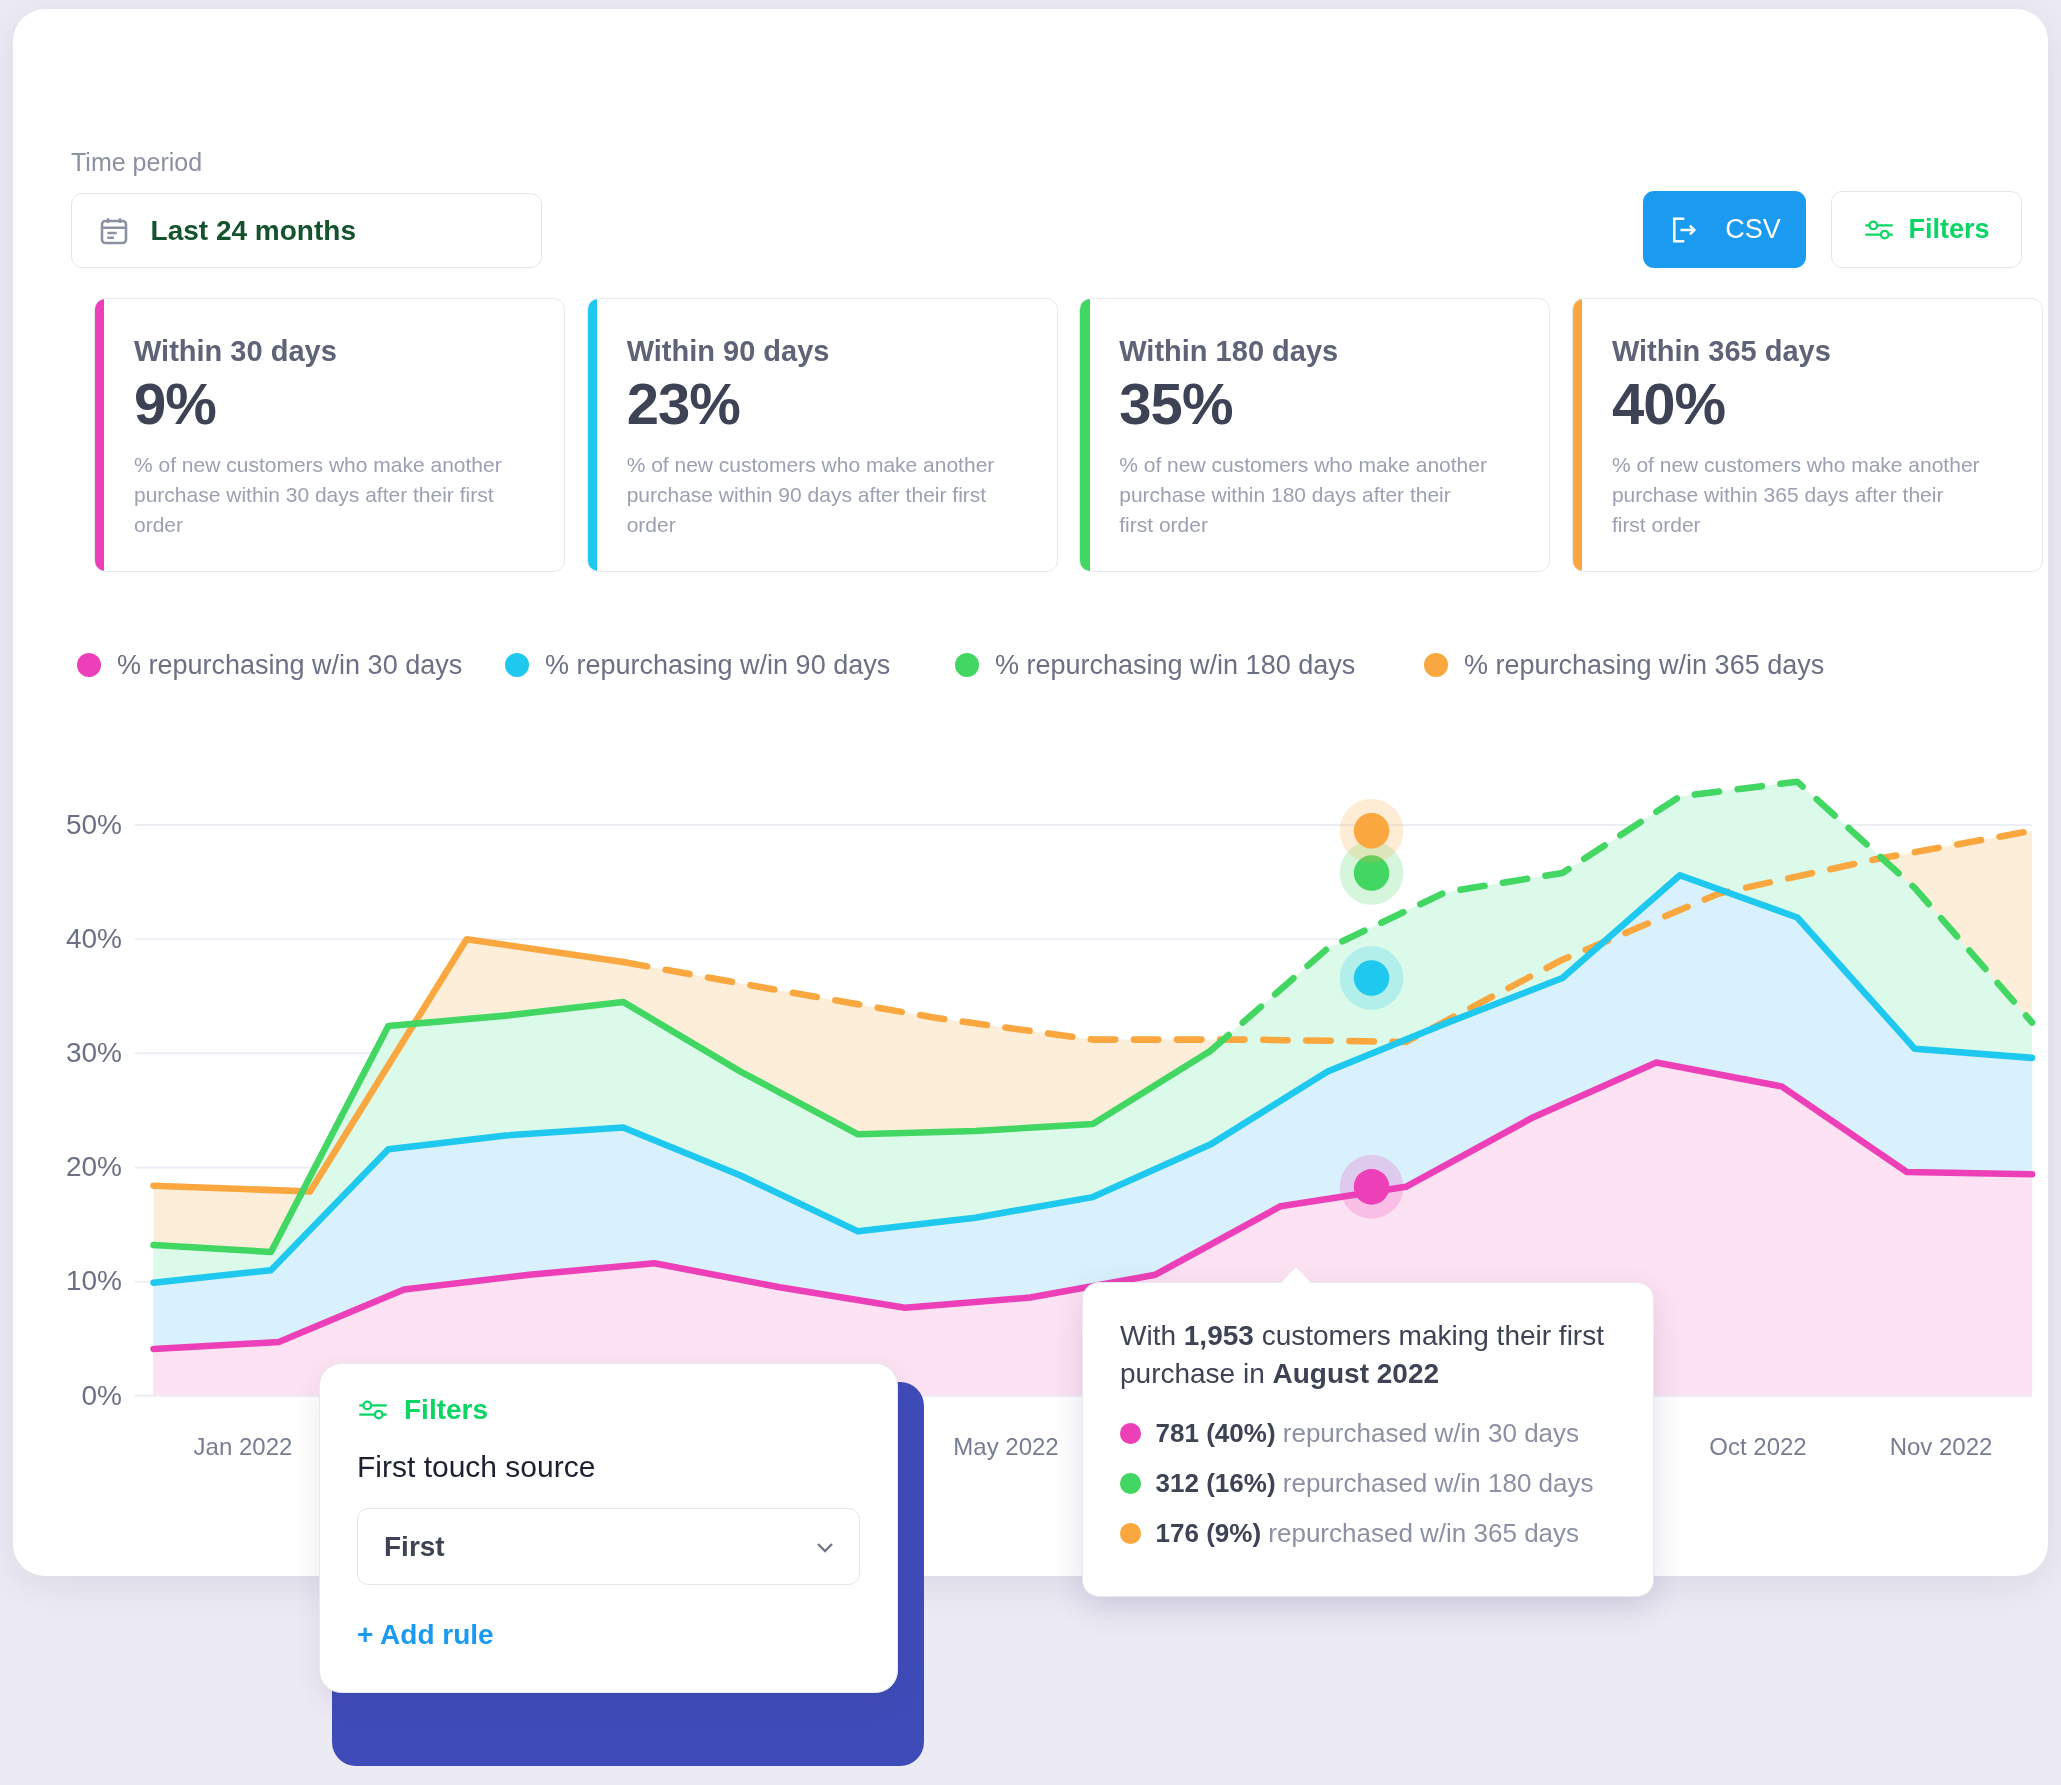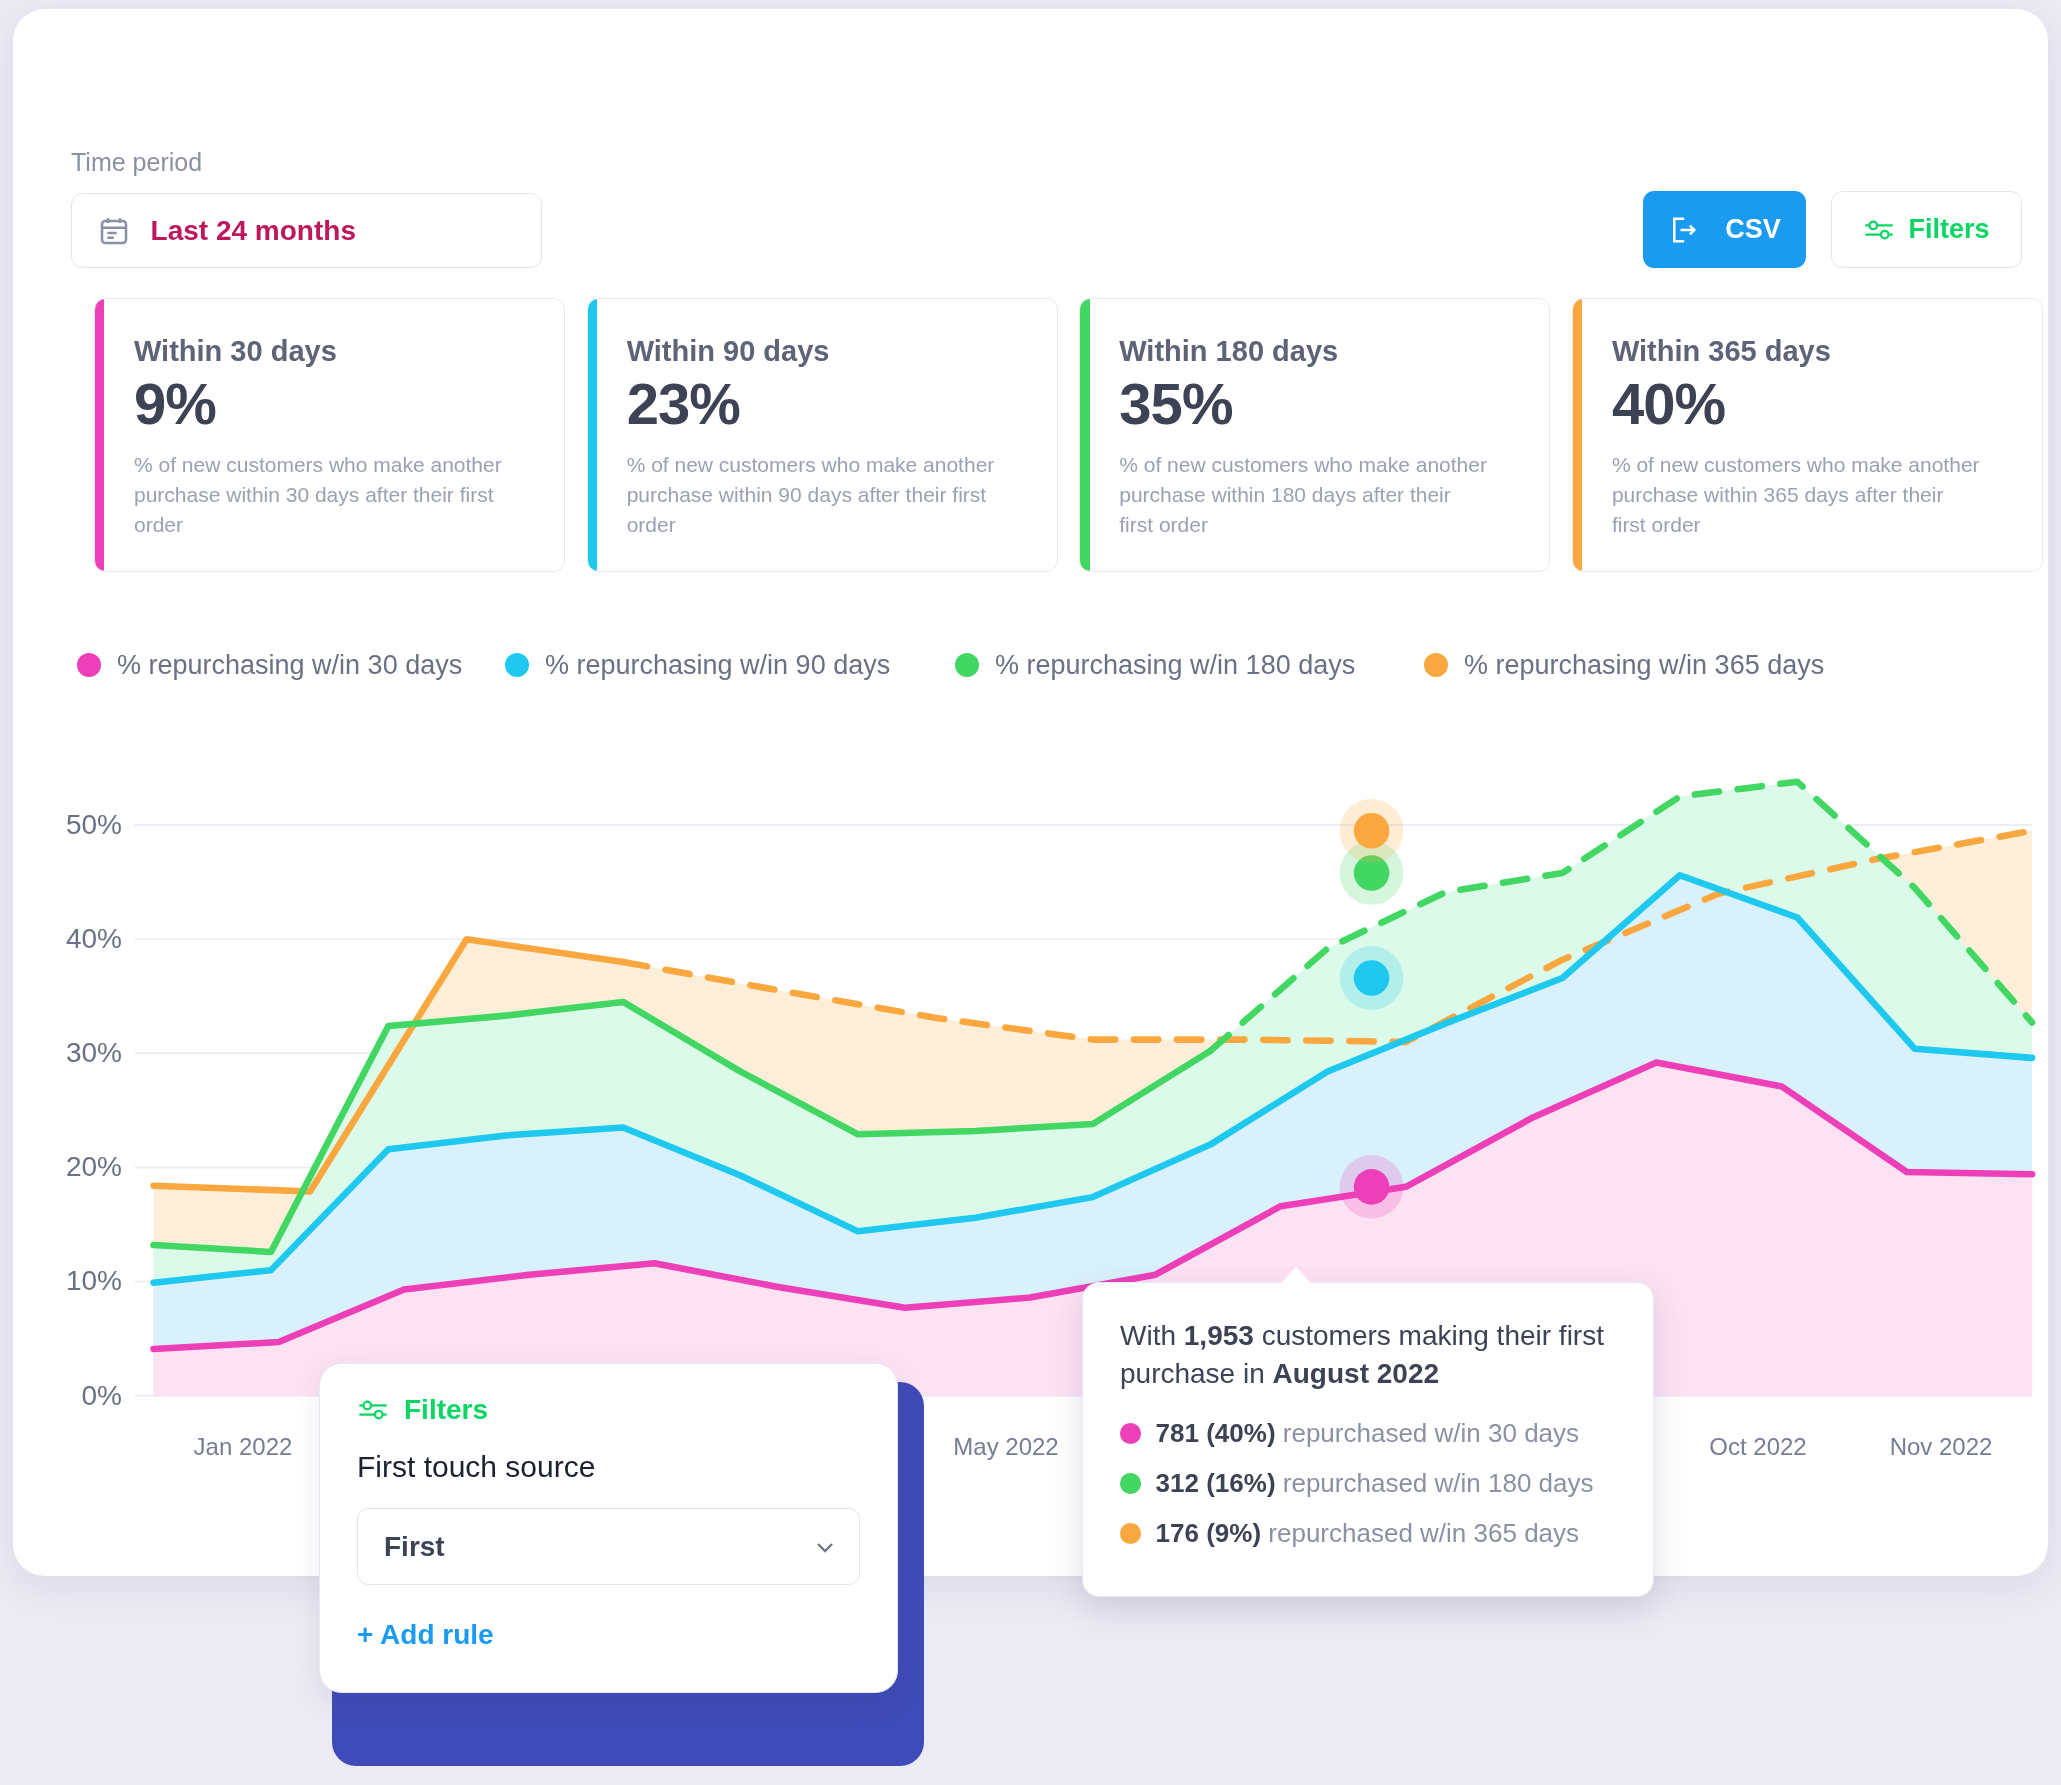--- a/index.html
+++ b/index.html
@@ -32,28 +32,28 @@
     position: absolute; left: 58px; top: 139px;
     font-size: 25px; color: #8b90a3;
   }
   .tp-select {
     position: absolute; left: 58px; top: 184px;
     width: 471px; height: 75px;
     border: 1.9px solid #e3e5ec; border-radius: 11.2px;
     background: #fff;
     display: flex; align-items: center; padding-left: 26px; gap: 20.6px;
   }
-  .tp-select .txt { font-size: 28px; font-weight: bold; color: #be185d; }
+  .tp-select .txt { font-size: 28px; font-weight: bold; color: #14532d; }
   .cal-ico { width: 32px; height: 32px; flex: none; }
   .btn-csv {
     position: absolute; left: 1630px; top: 182px;
     width: 163px; height: 77px;
     background: #1a9bf0; border-radius: 11.2px;
     display: flex; align-items: center; justify-content: center; gap: 27px;
-    color: #fff; font-size: 27px; font-weight: bold;
+    color: #fff; font-size: 27px; font-weight: normal;
     border: none; cursor: pointer; font-family: inherit;
   }
   .btn-filters {
     position: absolute; left: 1818px; top: 182px;
     width: 191px; height: 77px;
     background: #fff; border: 1.9px solid #e3e5ec; border-radius: 11.2px;
     display: flex; align-items: center; justify-content: center; gap: 13px;
     color: #0bd663; font-size: 27px; font-weight: bold;
     cursor: pointer; font-family: inherit;
   }

